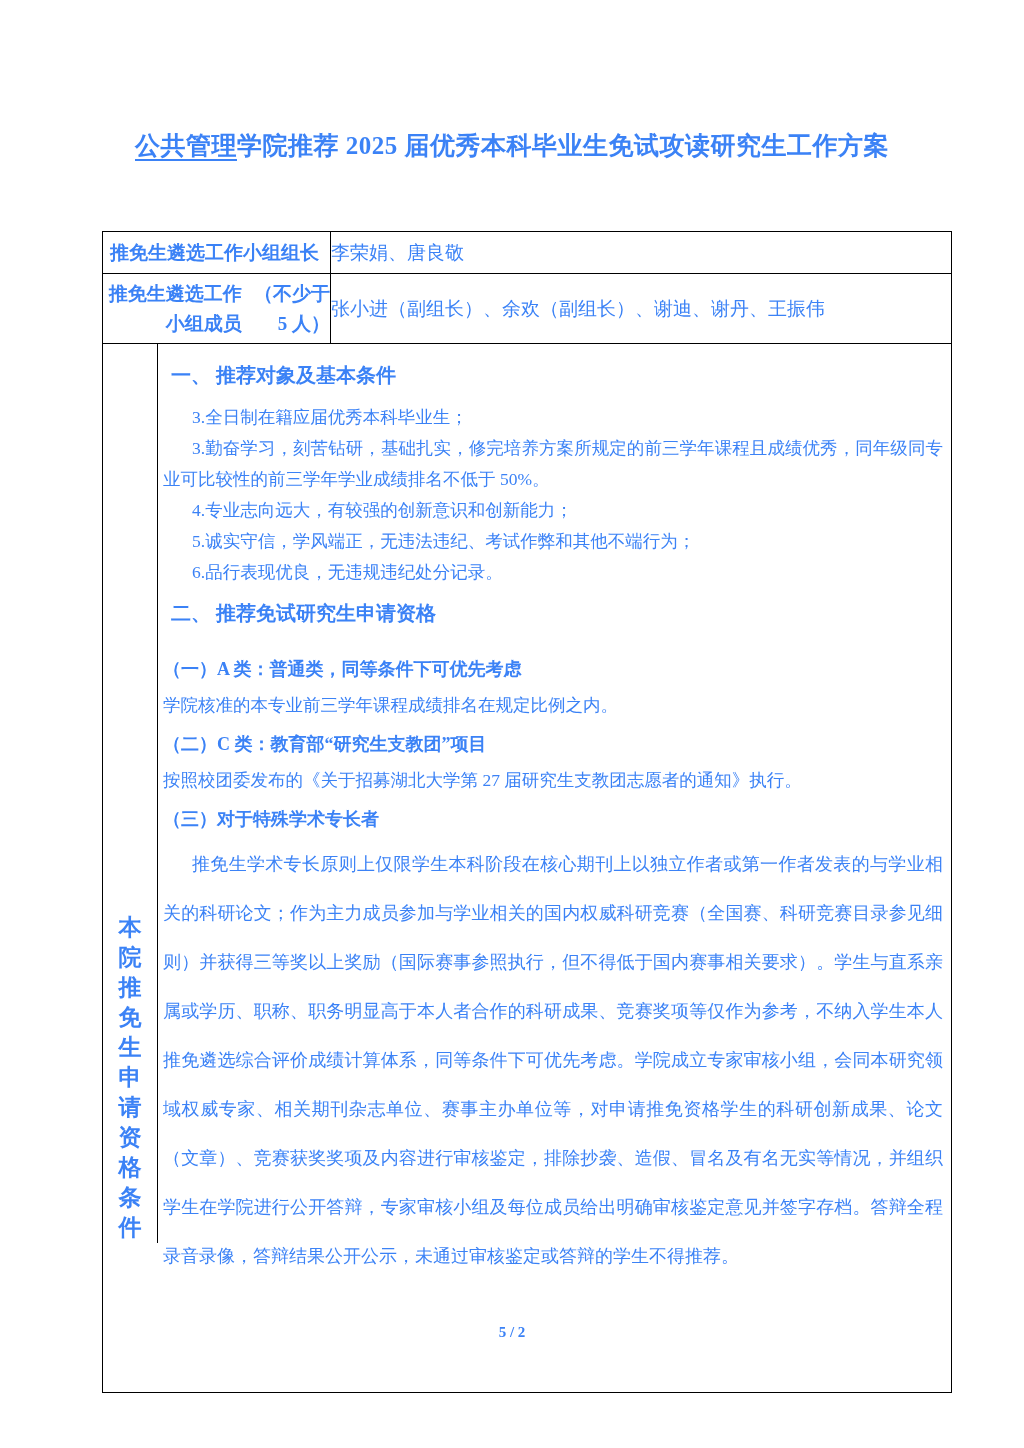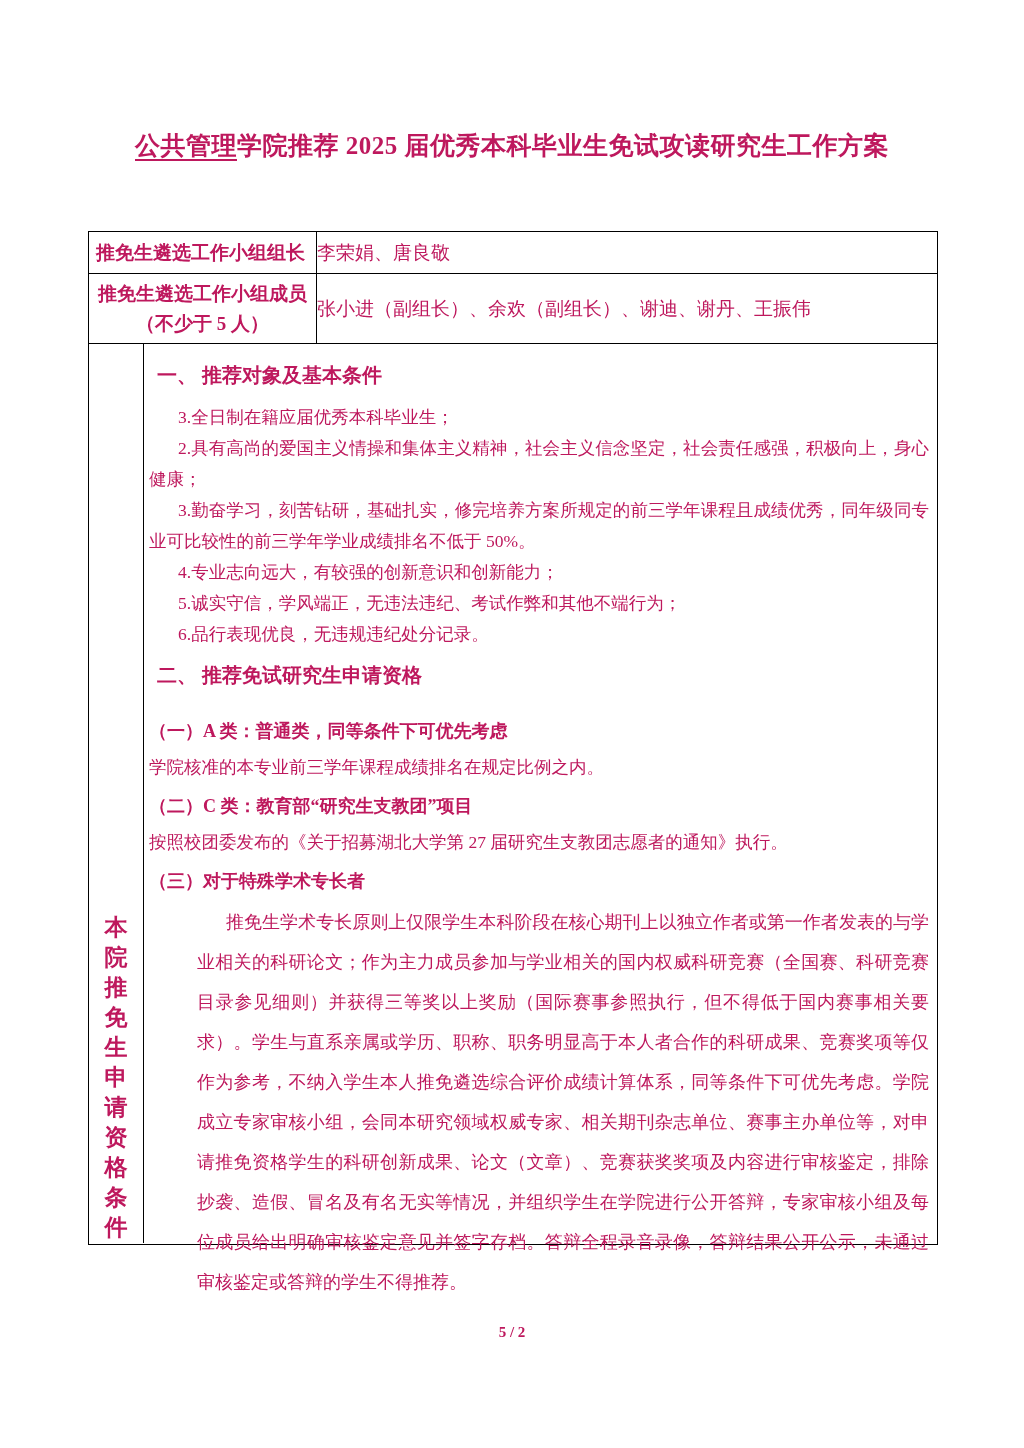--- a/index.html
+++ b/index.html
@@ -1,42 +1,42 @@
 <!DOCTYPE html>
 <html><head>
 <meta charset="utf-8">
 <style>
   html,body { margin:0; padding:0; background:#e8e8e8; }
   .page {
     position:relative; width:1024px; height:1448px; background:#ffffff;
-    font-family:"Liberation Serif","DejaVu Serif",serif; color:#be185d;
+    font-family:"Liberation Serif","DejaVu Serif",serif; color:#3b82f6;
     overflow:hidden; margin:0 auto;
   }
   .doc-title {
     position:absolute; top:128px; left:0; width:100%;
     text-align:center; font-size:25px; font-weight:bold; margin:0;
     line-height:36px; letter-spacing:0.5px;
   }
   .doc-title .u { text-decoration:underline; text-decoration-thickness:1.5px; text-underline-offset:5px; }
   .doc-table {
-    position:absolute; left:88px; top:231px; width:850px; height:1014px;
+    position:absolute; left:102px; top:231px; width:850px; height:1162px;
     border:1.5px solid #000; box-sizing:border-box; background:#fff;
   }
   .t-row { display:flex; box-sizing:border-box; }
   .row1 { height:41px; }
   .row2 { height:70px; border-top:1.5px solid #000; }
   .row3 { height:900px; border-top:1.5px solid #000; }
   .cell { box-sizing:border-box; }
   .label-cell {
     width:227px; font-weight:bold; font-size:19px;
     display:flex; align-items:center; padding-left:7px;
   }
   .label-cell2 {
     width:227px; font-weight:bold; font-size:19px; line-height:30px;
-    display:flex; flex-direction:column; justify-content:center; align-items:center;
+    display:flex; flex-direction:row; justify-content:center; align-items:center;
     text-align:right;
   }
   .value-cell {
     flex:1; border-left:1.5px solid #000; font-size:19px;
     display:flex; align-items:center; 
   }
   .side-cell { width:54px; display:flex; align-items:flex-end; justify-content:center; }
   .vertical-label {
     width:25px; font-weight:bold; font-size:23px; line-height:30px;
     word-break:break-all; text-align:center;
@@ -48,21 +48,21 @@
   .content-cell h2 {
     font-size:20px; font-weight:bold; margin:10px 0 12px;
     padding-left:8px; line-height:30px;
   }
   .content-cell h2.second { margin:10px 0 26px; }
   .content-cell h3 {
     font-size:18px; font-weight:bold; margin:8px 0 6px; line-height:30px;
   }
   .content-cell p { margin:0; line-height:31px; text-align:justify; }
   .content-cell p.indent { text-indent:29px; }
-  .content-cell p.long { font-size:18px; line-height:40px; margin-top:2px;margin-left:48px; }
+  .content-cell p.long { font-size:18px; line-height:49px; margin-top:2px; }
   .page-number {
     position:absolute; top:1322px; left:0; width:100%;
     text-align:center; font-size:15px; font-weight:bold; line-height:20px;
   }
 </style>
 </head>
 <body>
 
 <div class="page">
 
@@ -85,21 +85,20 @@
 
     <div class="t-row row3">
       <div class="cell side-cell">
         <div class="vertical-label">本院推免生申请资格条件</div>
       </div>
       <div class="cell content-cell">
 
         <h2>一、 推荐对象及基本条件</h2>
 
         <p class="indent">3.全日制在籍应届优秀本科毕业生；</p>
-        <p class="indent">2.具有高尚的爱国主义情操和集体主义精神，社会主义信念坚定，社会责任感强，积极向上，身心健康；</p>
         <p class="indent">3.勤奋学习，刻苦钻研，基础扎实，修完培养方案所规定的前三学年课程且成绩优秀，同年级同专业可比较性的前三学年学业成绩排名不低于 50%。</p>
         <p class="indent">4.专业志向远大，有较强的创新意识和创新能力；</p>
         <p class="indent">5.诚实守信，学风端正，无违法违纪、考试作弊和其他不端行为；</p>
         <p class="indent">6.品行表现优良，无违规违纪处分记录。</p>
 
         <h2 class="second">二、 推荐免试研究生申请资格</h2>
 
         <h3>（一）A 类：普通类，同等条件下可优先考虑</h3>
         <p>学院核准的本专业前三学年课程成绩排名在规定比例之内。</p>
 

